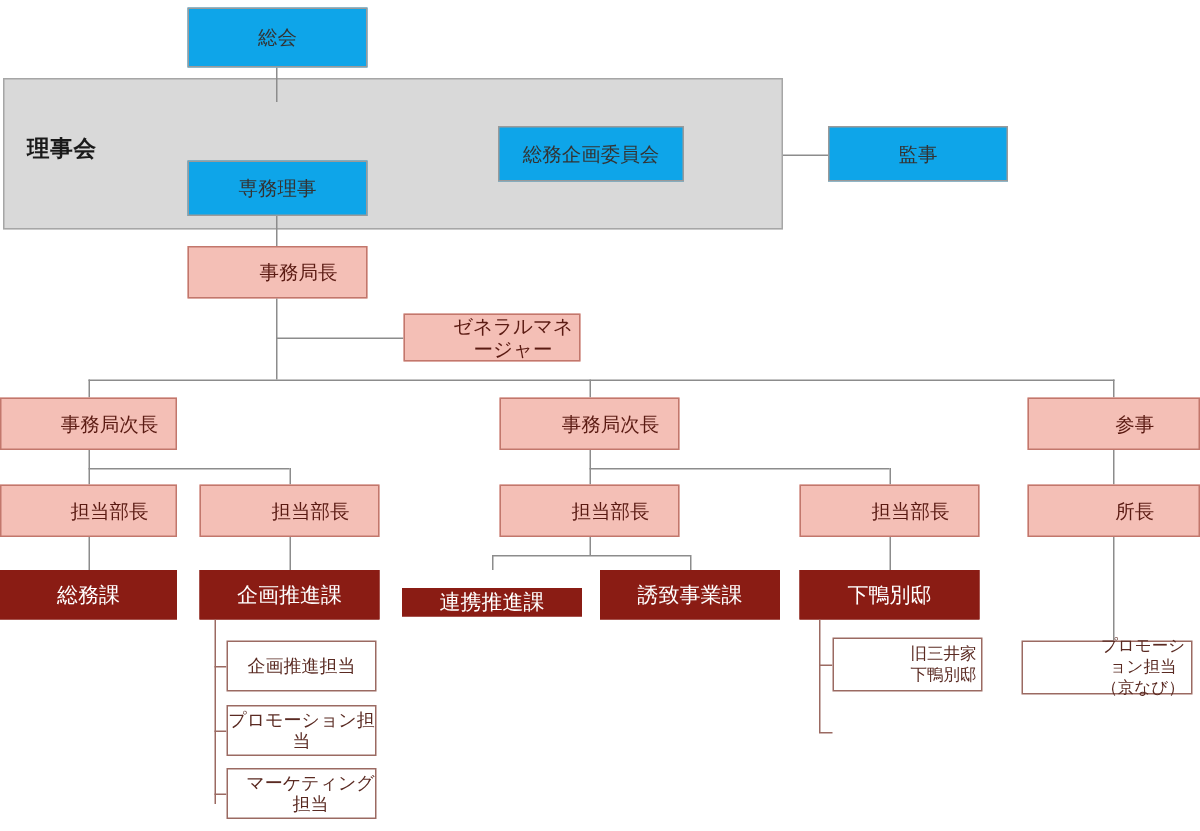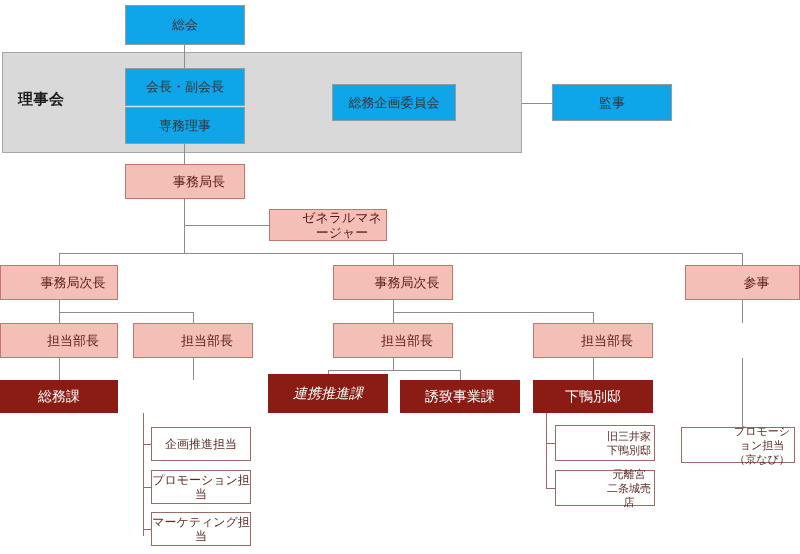--- a/index.html
+++ b/index.html
@@ -90,21 +90,20 @@
   <div class="panel-label" style="left:18px; top:90px;">理事会</div>
 
   <div class="line v" style="left:184px; top:45px; height:23px;"></div>
 
   <div class="line h" style="left:522px; top:103px; width:30px;"></div>
 
   <div class="line v" style="left:184px; top:143px; height:21px;"></div>
 
   <div class="box white" style="left:125px; top:5px; width:120px; height:40px;">総会</div>
 
-  <div class="box white" style="left:125px; top:68px; width:120px; height:38px;">会長・副会長</div>
 
   <div class="box white" style="left:125px; top:107px; width:120px; height:37px;">専務理事</div>
 
   <div class="box white" style="left:332px; top:84px; width:124px; height:37px;">総務企画委員会</div>
 
   <div class="box white" style="left:552px; top:84px; width:120px; height:37px;">監事</div>
 
   <div class="box pink" style="left:125px; top:164px; width:120px; height:35px;">事務局長</div>
 
   <div class="line v" style="left:184px; top:199px; height:54px;"></div>
@@ -138,59 +137,59 @@
   <div class="line v" style="left:742px; top:300px; height:23px;"></div>
 
   <div class="box pink" style="left:0px; top:323px; width:118px; height:35px;">担当部長</div>
 
   <div class="box pink" style="left:133px; top:323px; width:120px; height:35px;">担当部長</div>
 
   <div class="box pink" style="left:333px; top:323px; width:120px; height:35px;">担当部長</div>
 
   <div class="box pink" style="left:533px; top:323px; width:120px; height:35px;">担当部長</div>
 
+  <div class="box pink" style="left:685px; top:323px; width:115px; height:35px;">所長</div>
 
   <div class="line v" style="left:59px; top:358px; height:22px;"></div>
   <div class="line v" style="left:193px; top:358px; height:22px;"></div>
 
   <div class="line v" style="left:393px; top:358px; height:12px;"></div>
   <div class="line h" style="left:328px; top:370px; width:132px;"></div>
   <div class="line v" style="left:328px; top:370px; height:10px;"></div>
   <div class="line v" style="left:460px; top:370px; height:10px;"></div>
 
   <div class="line v" style="left:593px; top:358px; height:22px;"></div>
 
   <div class="line v" style="left:742px; top:358px; height:69px;"></div>
 
   <div class="box darkred" style="left:0px; top:380px; width:118px; height:33px;">総務課</div>
 
+  <div class="box darkred" style="left:133px; top:380px; width:120px; height:33px;">企画推進課</div>
 
-  <div class="box darkred" style="left:268px; top:374px; width:120px; height:39px;font-style:italic;">連携推進課</div>
+  <div class="box darkred" style="left:268px; top:392px; width:120px; height:19px;">連携推進課</div>
 
   <div class="box darkred" style="left:400px; top:380px; width:120px; height:33px;">誘致事業課</div>
 
   <div class="box darkred" style="left:533px; top:380px; width:120px; height:33px;">下鴨別邸</div>
 
   <div class="line v dark" style="left:143px; top:413px; height:123px;"></div>
   <div class="line h dark" style="left:143px; top:444px; width:8px;"></div>
   <div class="line h dark" style="left:143px; top:487px; width:8px;"></div>
   <div class="line h dark" style="left:143px; top:529px; width:8px;"></div>
 
   <div class="box subwhite" style="left:151px; top:427px; width:100px; height:34px;">企画推進担当</div>
 
   <div class="box subwhite" style="left:151px; top:470px; width:100px; height:34px;">プロモーション担当</div>
 
-  <div class="box subwhite" style="left:151px; top:512px; width:100px; height:34px;">マーケティング担当</div>
+  <div class="box subwhite" style="left:151px; top:512px; width:100px; height:34px;padding-left:12px;">マーケティング担当</div>
 
   <div class="line v dark" style="left:546px; top:413px; height:75px;"></div>
   <div class="line h dark" style="left:546px; top:443px; width:9px;"></div>
   <div class="line h dark" style="left:546px; top:488px; width:9px;"></div>
 
   <div class="box subwhite two-line" style="left:555px; top:425px; width:100px; height:36px;">旧三井家
 下鴨別邸</div>
 
-  <div class="box subwhite two-line" style="left:555px; top:470px; width:100px; height:36px;">元離宮
-二条城売店</div>
 
   <div class="box subwhite two-line" style="left:681px; top:427px; width:114px; height:36px;">プロモーション担当
 （京なび）</div>
 
 </div>
 
 </body></html>

